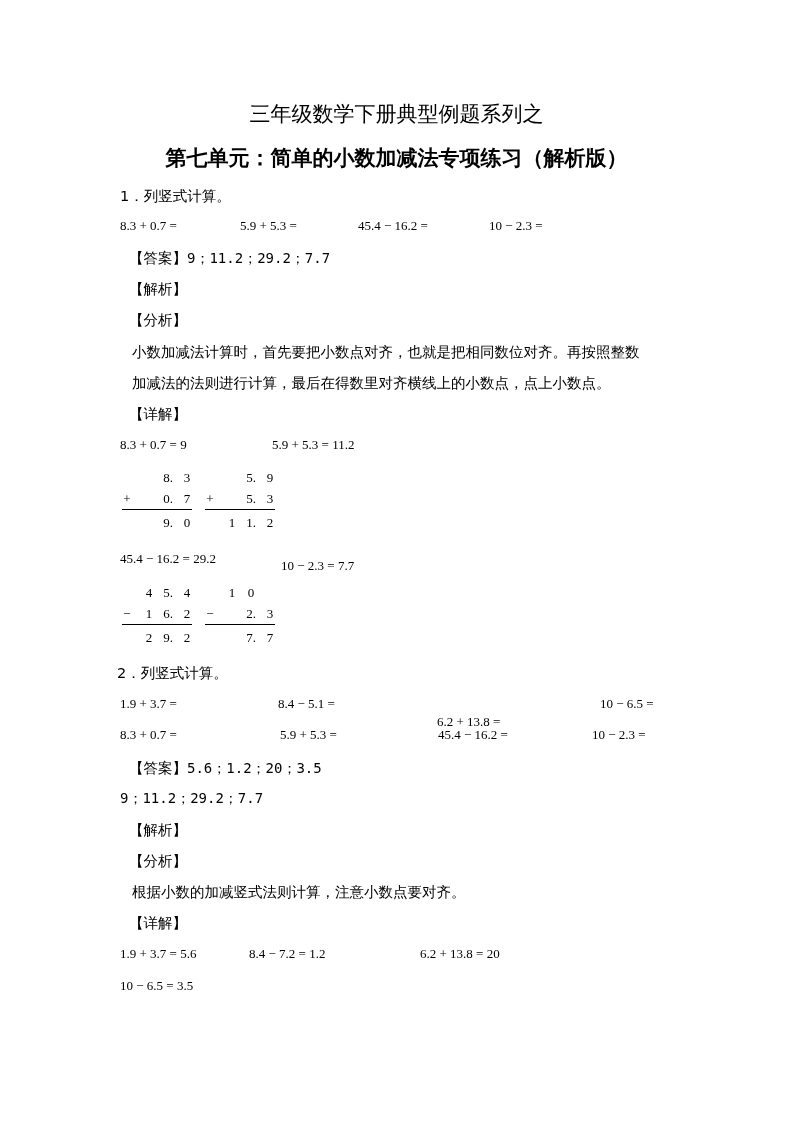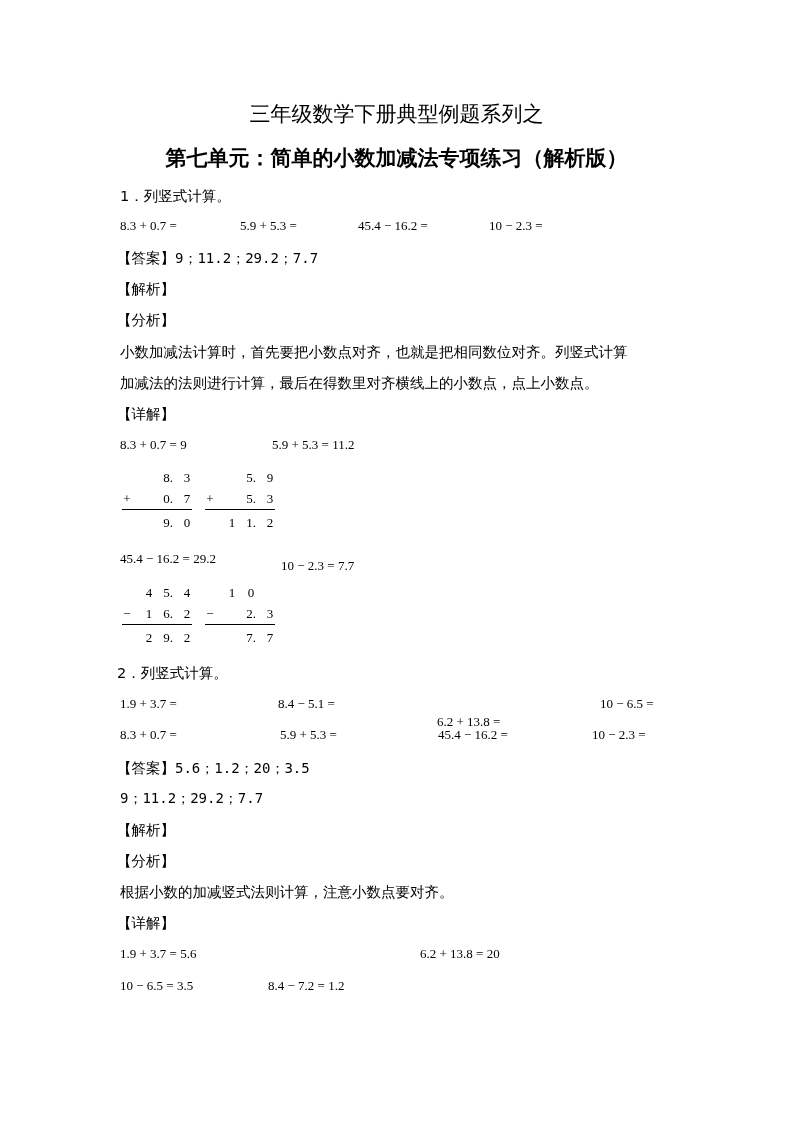--- a/index.html
+++ b/index.html
@@ -2,21 +2,21 @@
 <html><head>
 <meta charset="utf-8">
 <style>
   html, body { margin: 0; padding: 0; background: #ffffff; }
   body { width: 793px; height: 1122px; position: relative; overflow: hidden; color: #000; }
   .math { font-family: "Liberation Serif", serif; font-size: 13px; }
   .abs { position: absolute; white-space: nowrap; }
   .title1 { font-family: "DejaVu Sans", sans-serif; font-size: 21px; font-weight: normal; }
   .title2 { font-family: "DejaVu Sans", sans-serif; font-size: 21px; font-weight: bold; }
   .q { font-family: "DejaVu Sans", sans-serif; font-size: 14.5px; }
-  .body { font-family: "DejaVu Sans", sans-serif; font-size: 14.5px; }
+  .body { font-family: "DejaVu Sans", sans-serif; font-size: 14.5px; margin-left: 12px; }
   .ans { font-family: "DejaVu Sans Mono", monospace; font-size: 14px; }
   .vert { position: absolute; font-family: "Liberation Serif", serif; font-size: 13px; }
   .vert .line { position: absolute; height: 1px; background: #000; }
   .cell { position: absolute; width: 14px; text-align: center; }
 </style>
 </head>
 <body>
 
 <div class="abs title1" style="left:0; width:793px; text-align:center; top:100px;">三年级数学下册典型例题系列之</div>
 <div class="abs title2" style="left:0; width:793px; text-align:center; top:144px;">第七单元：简单的小数加减法专项练习（解析版）</div>
@@ -25,21 +25,21 @@
 <div class="abs math" style="left:120px; top:218px;">8.3 + 0.7 =</div>
 <div class="abs math" style="left:240px; top:218px;">5.9 + 5.3 =</div>
 <div class="abs math" style="left:358px; top:218px;">45.4 − 16.2 =</div>
 <div class="abs math" style="left:489px; top:218px;">10 − 2.3 =</div>
 
 <div class="abs" style="left:117px; top:249px;">
   <span class="body">【答案】</span><span class="ans">9；11.2；29.2；7.7</span>
 </div>
 <div class="abs body" style="left:117px; top:280px;">【解析】</div>
 <div class="abs body" style="left:117px; top:311px;">【分析】</div>
-<div class="abs body" style="left:120px; top:343px;">小数加减法计算时，首先要把小数点对齐，也就是把相同数位对齐。列竖式计算</div>
+<div class="abs body" style="left:120px; top:343px;">小数加减法计算时，首先要把小数点对齐，也就是把相同数位对齐。再按照整数</div>
 <div class="abs body" style="left:120px; top:374px;">加减法的法则进行计算，最后在得数里对齐横线上的小数点，点上小数点。</div>
 <div class="abs body" style="left:117px; top:405px;">【详解】</div>
 
 <div class="abs math" style="left:120px; top:437px;">8.3 + 0.7 = 9</div>
 <div class="abs math" style="left:272px; top:437px;">5.9 + 5.3 = 11.2</div>
 
 <div class="vert" style="left:120px; top:470px; width:75px; height:70px;">
   <span class="cell" style="left:22px; top:0;"></span>
   <span class="cell" style="left:41px; top:0;">8.</span>
   <span class="cell" style="left:60px; top:0;">3</span>
@@ -112,15 +112,15 @@
 <div class="abs" style="left:117px; top:759px;">
   <span class="body">【答案】</span><span class="ans">5.6；1.2；20；3.5</span>
 </div>
 <div class="abs ans" style="left:120px; top:790px;">9；11.2；29.2；7.7</div>
 <div class="abs body" style="left:117px; top:821px;">【解析】</div>
 <div class="abs body" style="left:117px; top:852px;">【分析】</div>
 <div class="abs body" style="left:120px; top:883px;">根据小数的加减竖式法则计算，注意小数点要对齐。</div>
 <div class="abs body" style="left:117px; top:914px;">【详解】</div>
 
 <div class="abs math" style="left:120px; top:946px;">1.9 + 3.7 = 5.6</div>
-<div class="abs math" style="left:268px; top:946px;margin-top:32px;">8.4 − 7.2 = 1.2</div>
+<div class="abs math" style="left:249px; top:946px;">8.4 − 7.2 = 1.2</div>
 <div class="abs math" style="left:420px; top:946px;">6.2 + 13.8 = 20</div>
 <div class="abs math" style="left:120px; top:978px;">10 − 6.5 = 3.5</div>
 
 </body></html>

